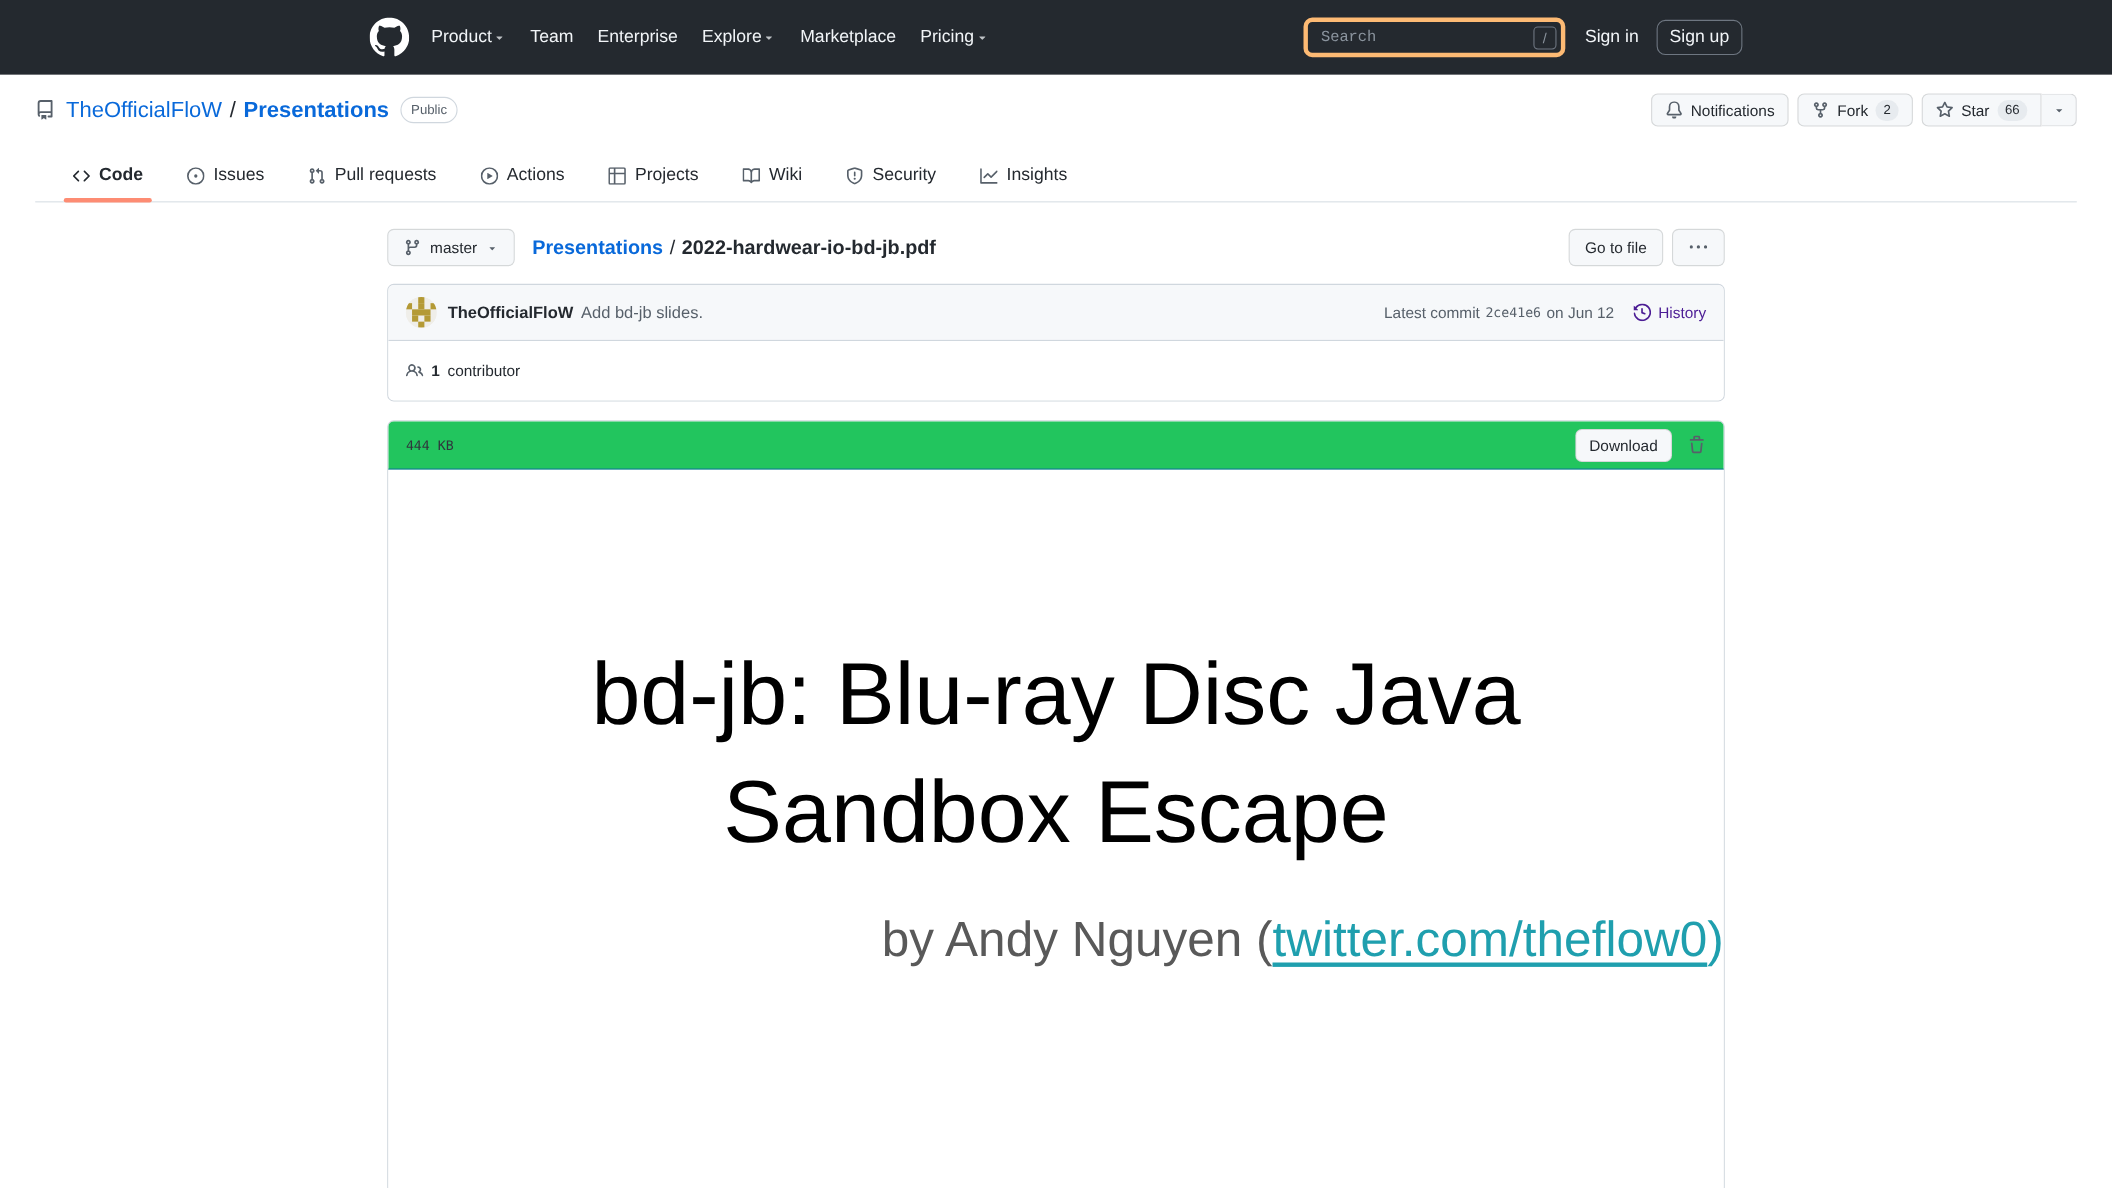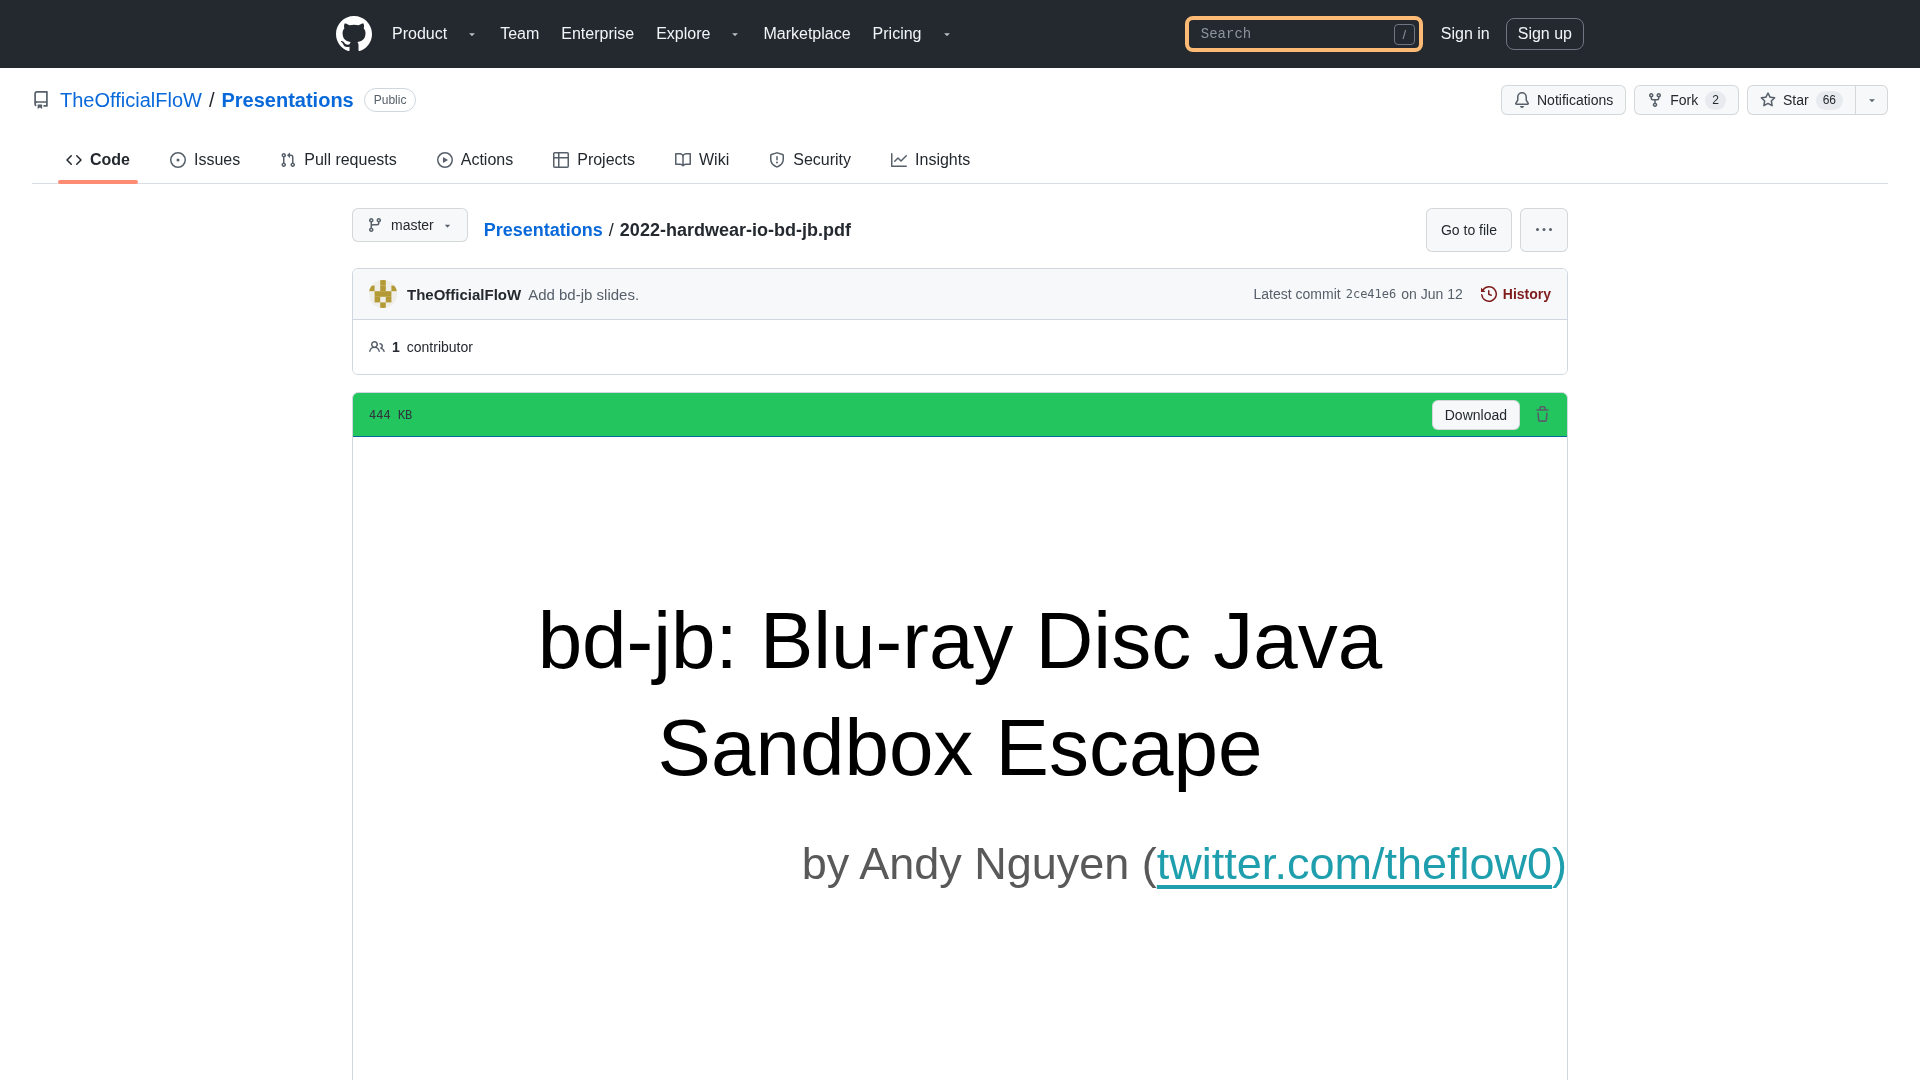--- a/index.html
+++ b/index.html
@@ -7,21 +7,21 @@
     font-family:"Liberation Sans","DejaVu Sans",sans-serif; color:#24292f; }
   a { text-decoration:none; color:inherit; cursor:pointer; }
   svg { display:block; flex:none; }
 
   
   .gh-header { background:#24292f; height:68px; width:1920px; }
   .gh-header-inner { max-width:1280px; margin:0 auto; padding:0 16px; height:100%;
     display:flex; align-items:center; }
   .gh-logo { color:#ffffff; margin-right:20px; }
   .gh-nav { display:flex; align-items:center; gap:22px; }
-  .nav-item { display:flex; align-items:center; gap:19px; color:#f2f5f8; font-size:16px; font-weight:500; }
+  .nav-item { display:flex; align-items:center; gap:1px; color:#f2f5f8; font-size:16px; font-weight:500; }
   .nav-caret { color:#f2f5f8; opacity:.75; }
   .hd-spacer { flex:1; }
   .search-box { position:relative; width:238px; margin-right:18px; }
   .search-box input { width:100%; height:36px; background:transparent; border:4px solid #fdba74;
     border-radius:8px; color:#f2f5f8; font-size:14px; padding:0 34px 0 12px;
     font-family:Liberation Mono, monospace; outline:none; }
   .search-box input::placeholder { color:#8b949e; }
   .slash-key { position:absolute; right:8px; top:8px; width:21px; height:21px; border:1px solid #6e7681;
     border-radius:4px; color:#8b949e; font-size:13px; display:flex; align-items:center; justify-content:center; }
   .sign-in { color:#f2f5f8; font-size:16px; margin-right:16px; }
@@ -66,36 +66,36 @@
   .file-nav-row { display:flex; }
   .branch-btn { display:flex; align-items:center; gap:8px; height:34px; padding:0 14px;
     background:#f6f8fa; border:1px solid rgba(27,31,36,.15); border-radius:6px; font-size:14px;
     color:#24292f; cursor:pointer; }
   .branch-btn .ic { color:#57606a; }
   .crumbs { margin-left:16px; font-size:18px; display:flex; align-items:center; }
   .crumb-repo { color:#0969da; font-weight:700; }
   .crumb-sep { margin:0 6px; color:#24292f; }
   .crumb-file { font-weight:700; color:#24292f; }
   .fn-spacer { flex:1; }
-  .btn { display:flex; align-items:center; justify-content:center; height:44px; padding:0 14px;
+  .btn { display:flex; align-items:center; justify-content:center; height:34px; padding:0 14px;
     background:#f6f8fa; border:1px solid rgba(27,31,36,.15); border-radius:6px; font-size:14px;
     color:#24292f; cursor:pointer; }
   .kebab-btn { width:48px; margin-left:8px; color:#57606a; }
 
   
   .commit-box { margin-top:16px; border:1px solid #d0d7de; border-radius:6px; overflow:hidden; }
   .commit-header { background:#f6f8fa; display:flex; align-items:center; padding:11px 16px;
     border-bottom:1px solid #d0d7de; }
   .avatar { width:28px; height:28px; border-radius:50%; overflow:hidden; background:#efeee9;
     margin-right:10px; cursor:pointer; }
   .commit-author { font-weight:700; font-size:15px; }
   .commit-msg { color:#57606a; font-size:15px; margin-left:7px; }
   .commit-meta { margin-left:auto; display:flex; align-items:center; color:#57606a; font-size:14px; }
   .commit-hash { font-family:"DejaVu Sans Mono","Liberation Mono",monospace; font-size:12px; margin:0 5px; }
-  .history-link { display:flex; align-items:flex-end; gap:6px; color:#7f1d1d; font-weight:700;
+  .history-link { display:flex; align-items:flex-end; gap:6px; color:#4c1d95; font-weight:400;
     font-size:14px; margin-left:18px; }
   .contrib-row { background:#ffffff; padding:0 16px; height:54px; display:flex; align-items:center; }
   .contrib-link { display:flex; align-items:center; gap:7px; font-size:14px; color:#24292f; }
   .contrib-link .ic { color:#57606a; }
   .contrib-count { font-weight:700; }
 
   
   .file-box { margin-top:17px; border:1px solid #d0d7de; border-radius:6px; overflow:hidden; }
   .file-header { background:#22c55e; height:44px; display:flex; align-items:center;
     padding:0 16px; border-bottom:1px solid #0369a1; }

